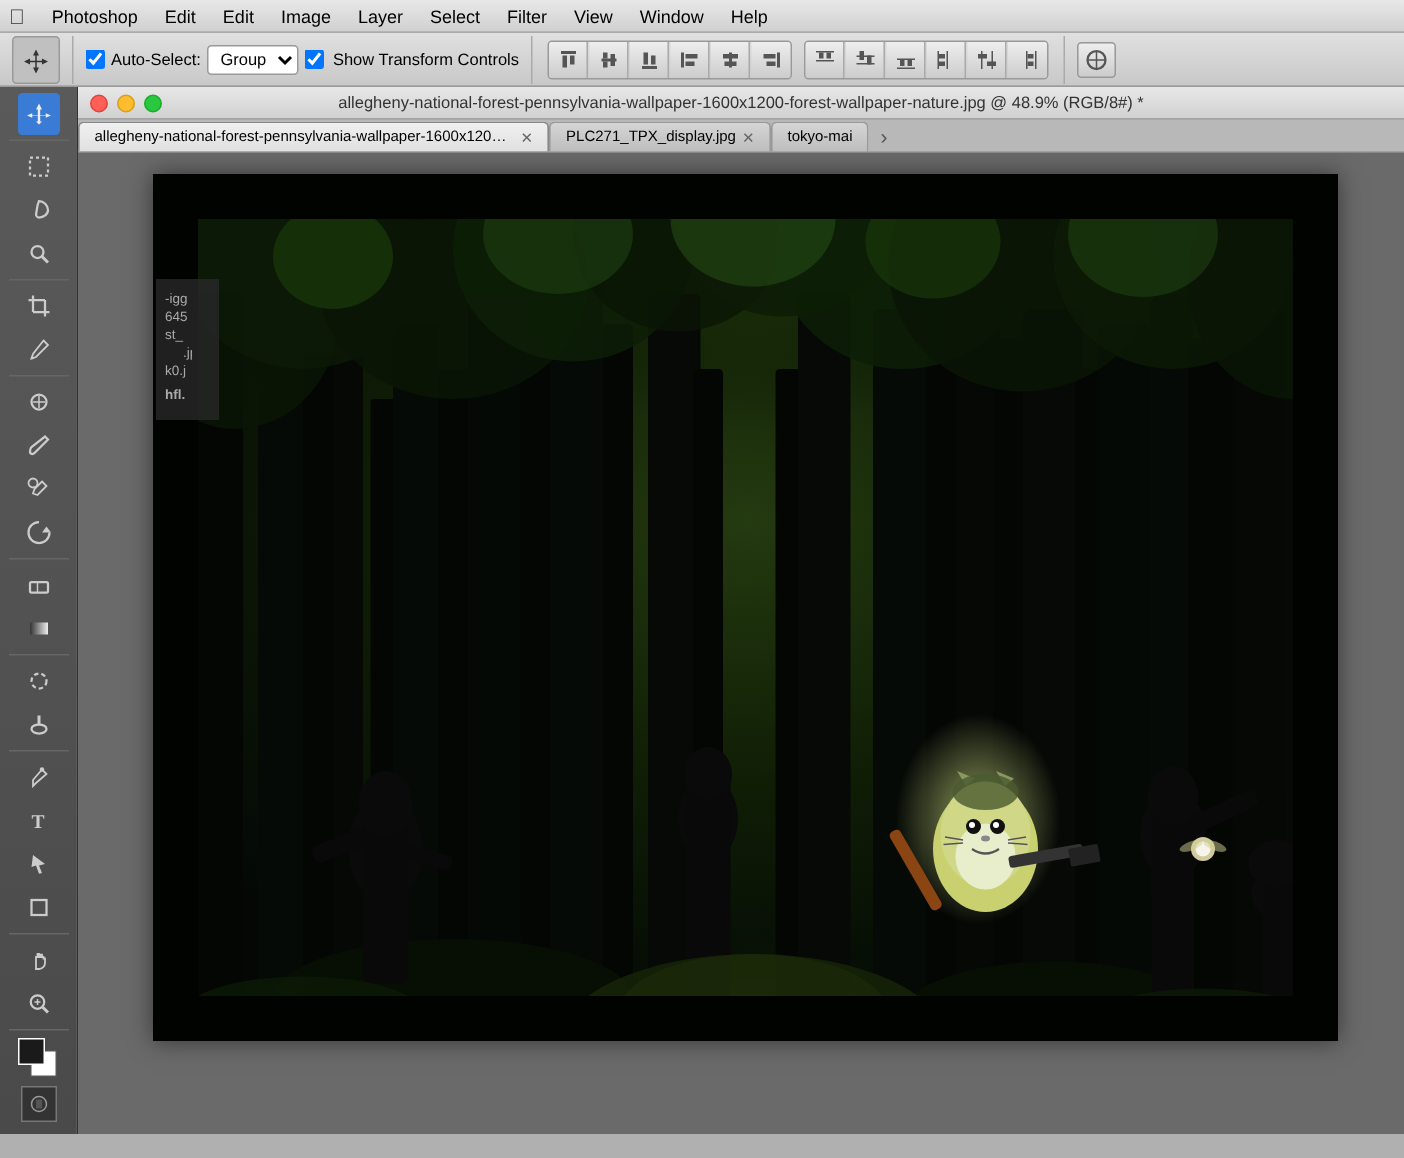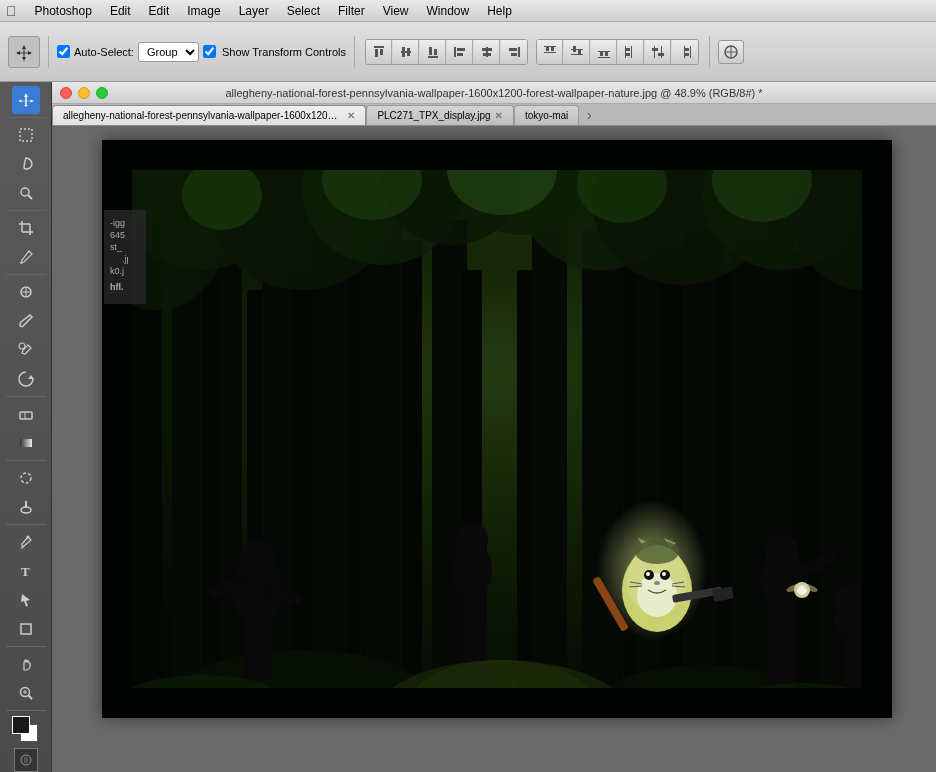--- a/index.html
+++ b/index.html
@@ -34,21 +34,21 @@
       font-size: 12px;
       color: #000;
       cursor: pointer;
       border-radius: 3px;
     }
     .menu-app-name { font-weight: normal; }
 
     
     #toolbar {
       width: 100%;
-      height: 60px;
+      height: 36px;
       background: linear-gradient(to bottom, #e0e0e0, #c8c8c8);
       border-bottom: 1px solid #999;
       display: flex;
       align-items: center;
       padding: 0 8px;
       gap: 4px;
     }
     .toolbar-move-icon {
       width: 32px;
       height: 32px;

